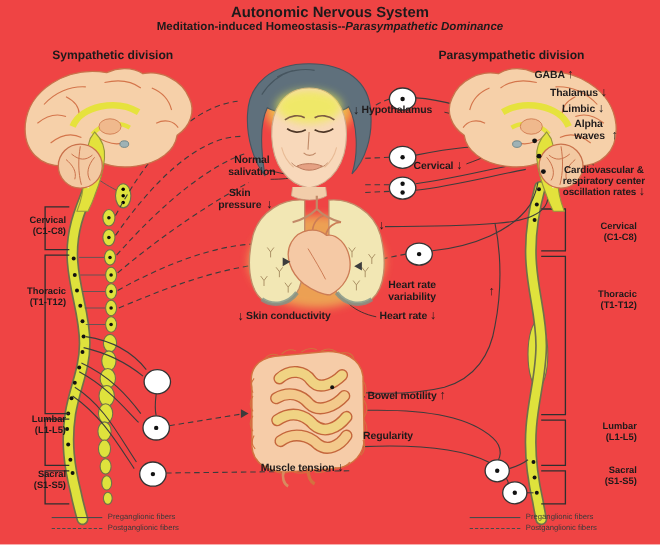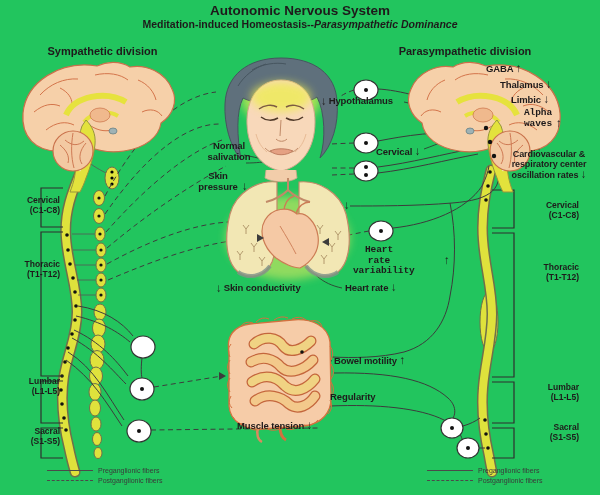--- a/index.html
+++ b/index.html
@@ -1,22 +1,22 @@
 <!DOCTYPE html>
 <html><head>
 <meta charset="utf-8">
 <style>
   html,body{margin:0;padding:0;background:#fff;}
-  .stage{position:relative;width:600px;height:495px;background:#22c55e;overflow:hidden;
+  .stage{position:relative;width:600px;height:495px;background:#ef4444;overflow:hidden;
          font-family:"Liberation Sans","DejaVu Sans",sans-serif;color:#1e1a1b;}
   svg.art{position:absolute;left:0;top:0;}
   .lbl{position:absolute;font-weight:700;font-size:9.5px;line-height:1.12;letter-spacing:-0.1px;white-space:nowrap;}
   .wrap{white-space:normal;}
   .ctr{text-align:center;}
-  .rt{text-align:center;font-family:Liberation Mono, monospace;}
+  .rt{text-align:left;}
   .flex{display:flex;align-items:center;gap:2px;}
   .flex-end{display:flex;align-items:flex-end;gap:2px;}
   .arrow{font-size:11.5px;font-weight:700;line-height:1;}
   .title{position:absolute;left:0;top:3px;width:600px;text-align:center;font-size:13.5px;font-weight:700;}
   .subtitle{position:absolute;left:0;top:18px;width:600px;text-align:center;font-size:10.5px;font-weight:700;}
   .subtitle em{font-style:italic;}
   .division{position:absolute;font-size:11px;font-weight:700;text-align:center;}
   .region{position:absolute;font-size:8.5px;font-weight:700;text-align:right;line-height:1.15;}
   .region span{display:block;}
   .legend{position:absolute;display:flex;flex-direction:column;gap:3px;}
@@ -343,21 +343,21 @@
 <div class="lbl" style="left:376px;top:146px;"><span>Cervical</span> <span class="arrow">↓</span></div>
 
 <div class="lbl wrap ctr" style="left:204px;top:141px;width:50px;">Normal salivation</div>
 <div class="lbl flex-end" style="left:196px;top:171px;">
       <span class="wrap ctr" style="width:44px;">Skin pressure</span>
       <span class="arrow">↓</span>
     </div>
 <div class="lbl flex" style="left:344px;top:200px;">
       <span class="arrow">↓</span>
     </div>
-<div class="lbl flex" style="left:353px;top:245px;gap:39px;">
+<div class="lbl flex" style="left:353px;top:255px;gap:39px;">
       <span class="wrap rt" style="width:52px;">Heart rate variability</span>
       <span class="arrow">↑</span>
     </div>
 <div class="lbl" style="left:345px;top:282px;"><span>Heart rate</span> <span class="arrow">↓</span></div>
 <div class="lbl flex" style="left:216px;top:283px;">
       <span class="arrow">↓</span>
       <span>Skin conductivity</span>
     </div>
 <div class="lbl" style="left:334px;top:355px;"><span>Bowel motility</span> <span class="arrow">↑</span></div>
 <div class="lbl" style="left:330px;top:392px;">Regularity</div>

